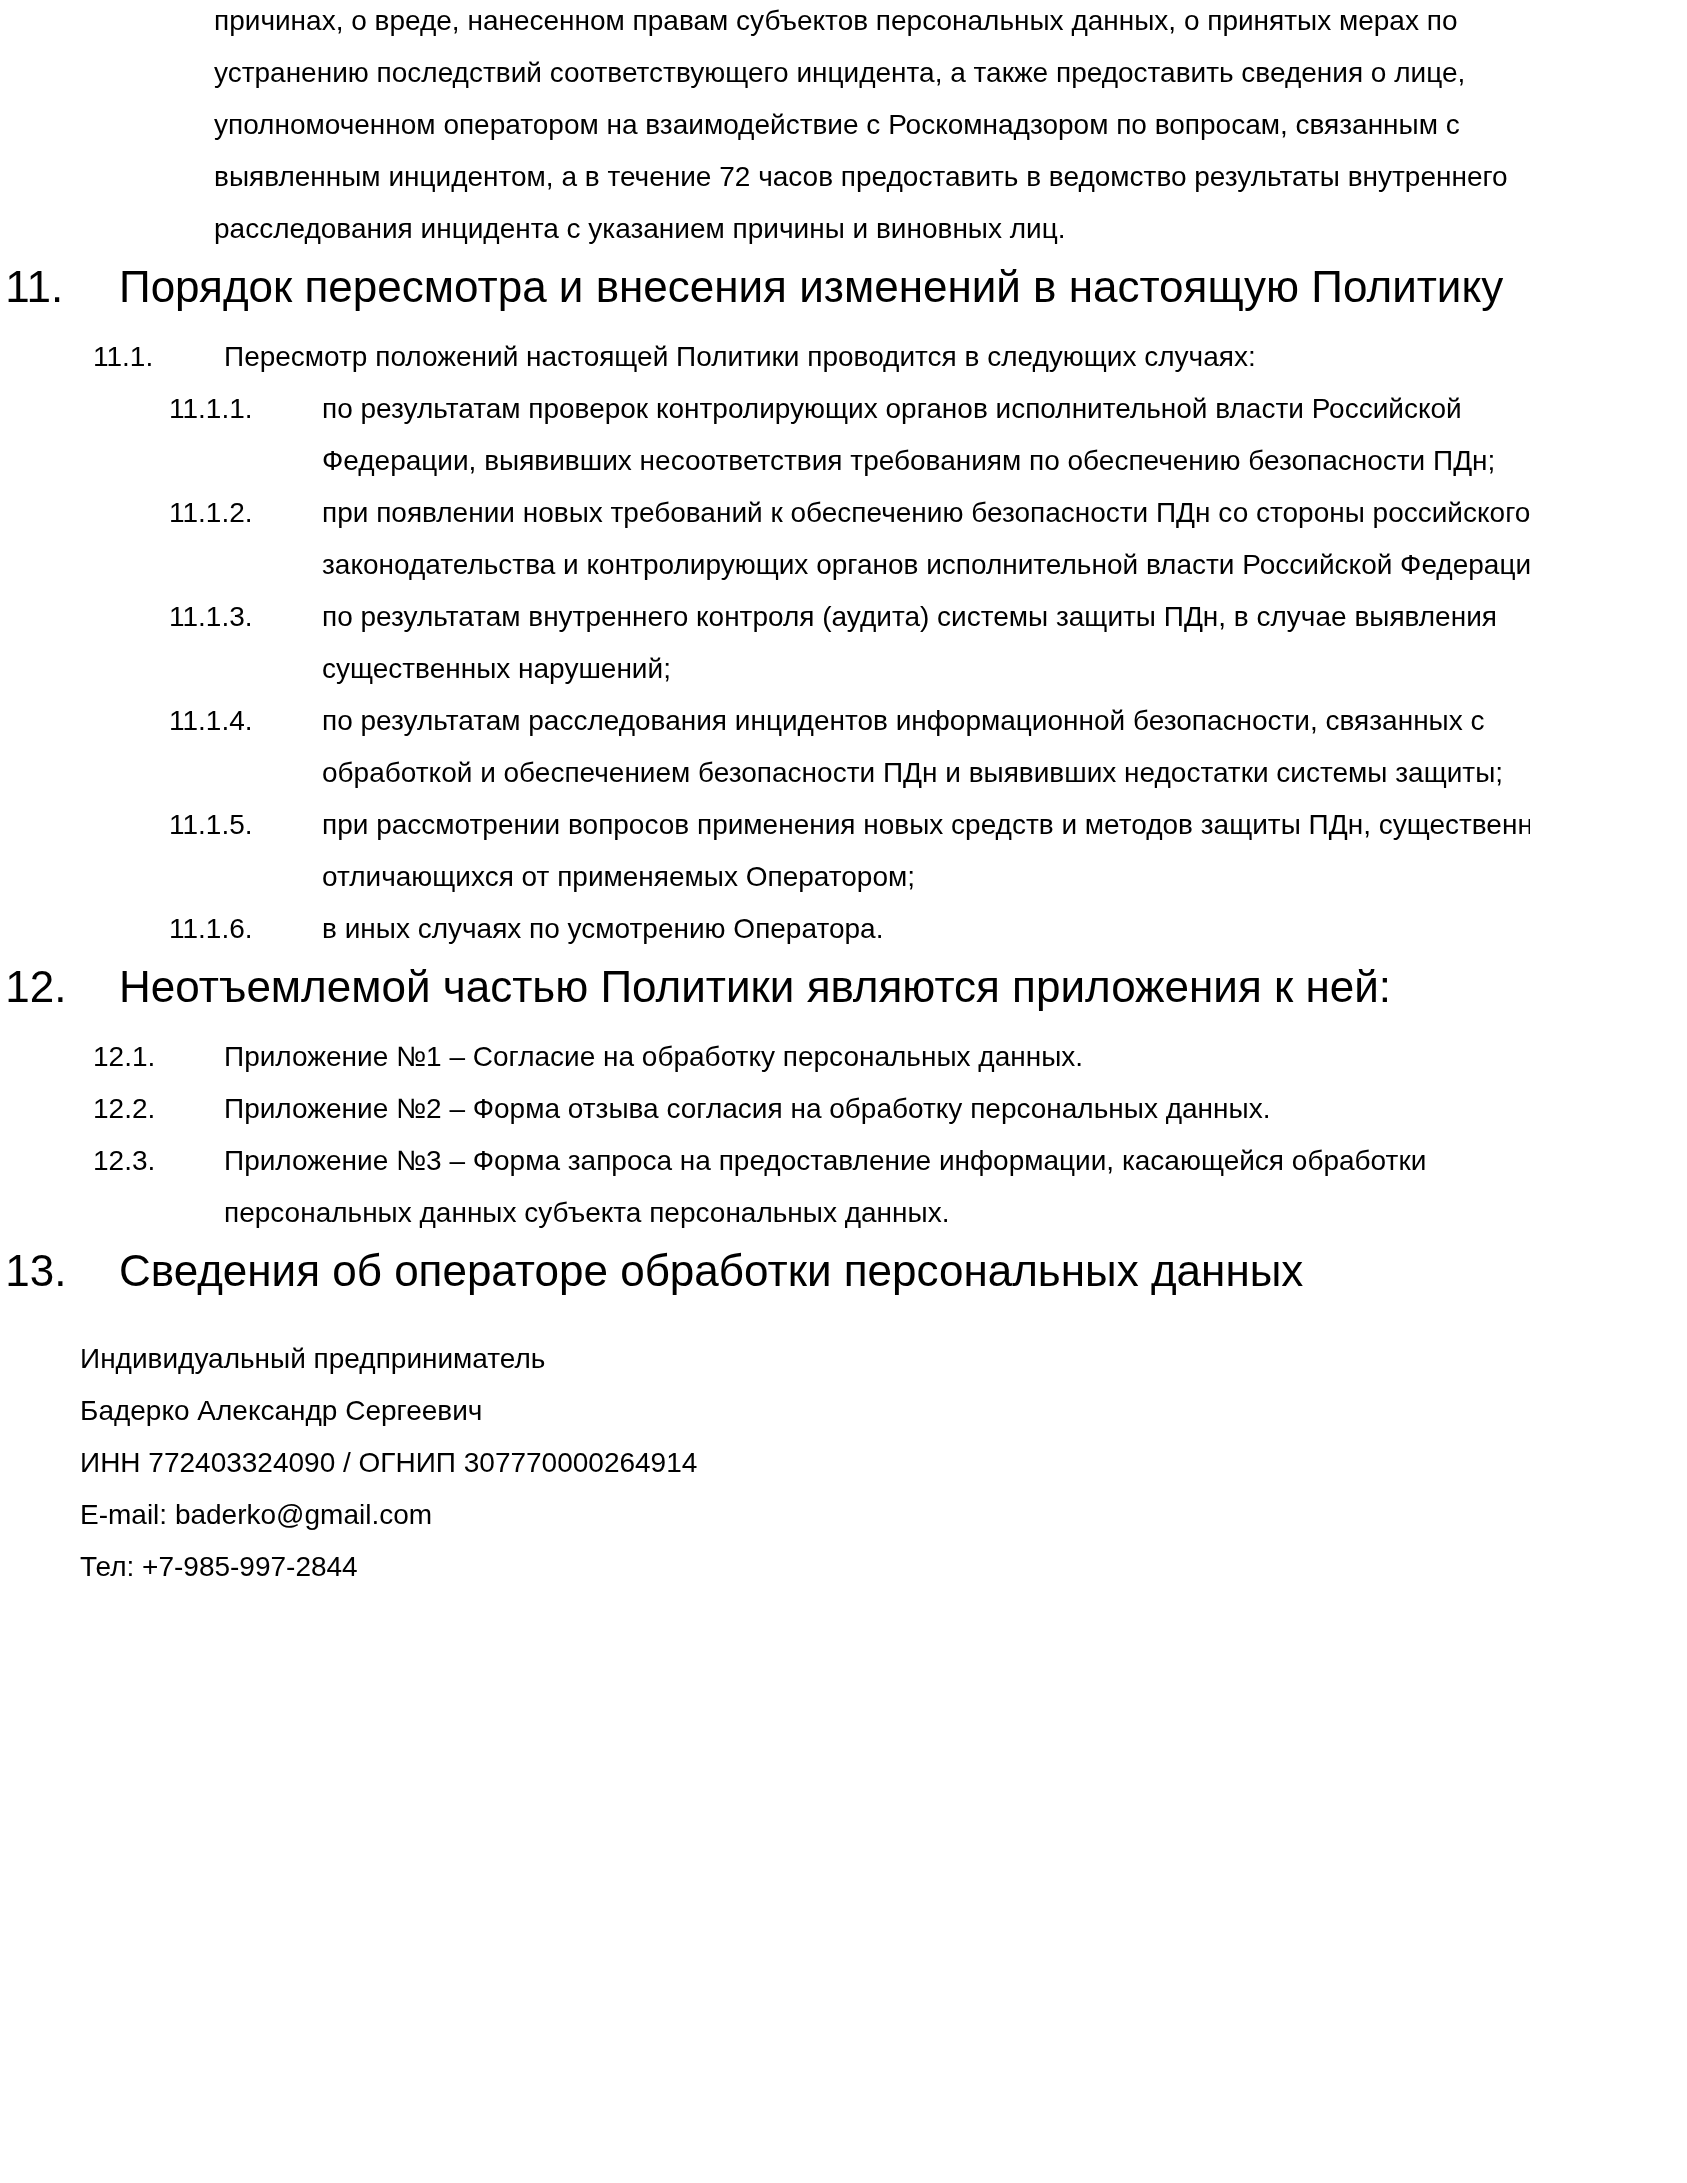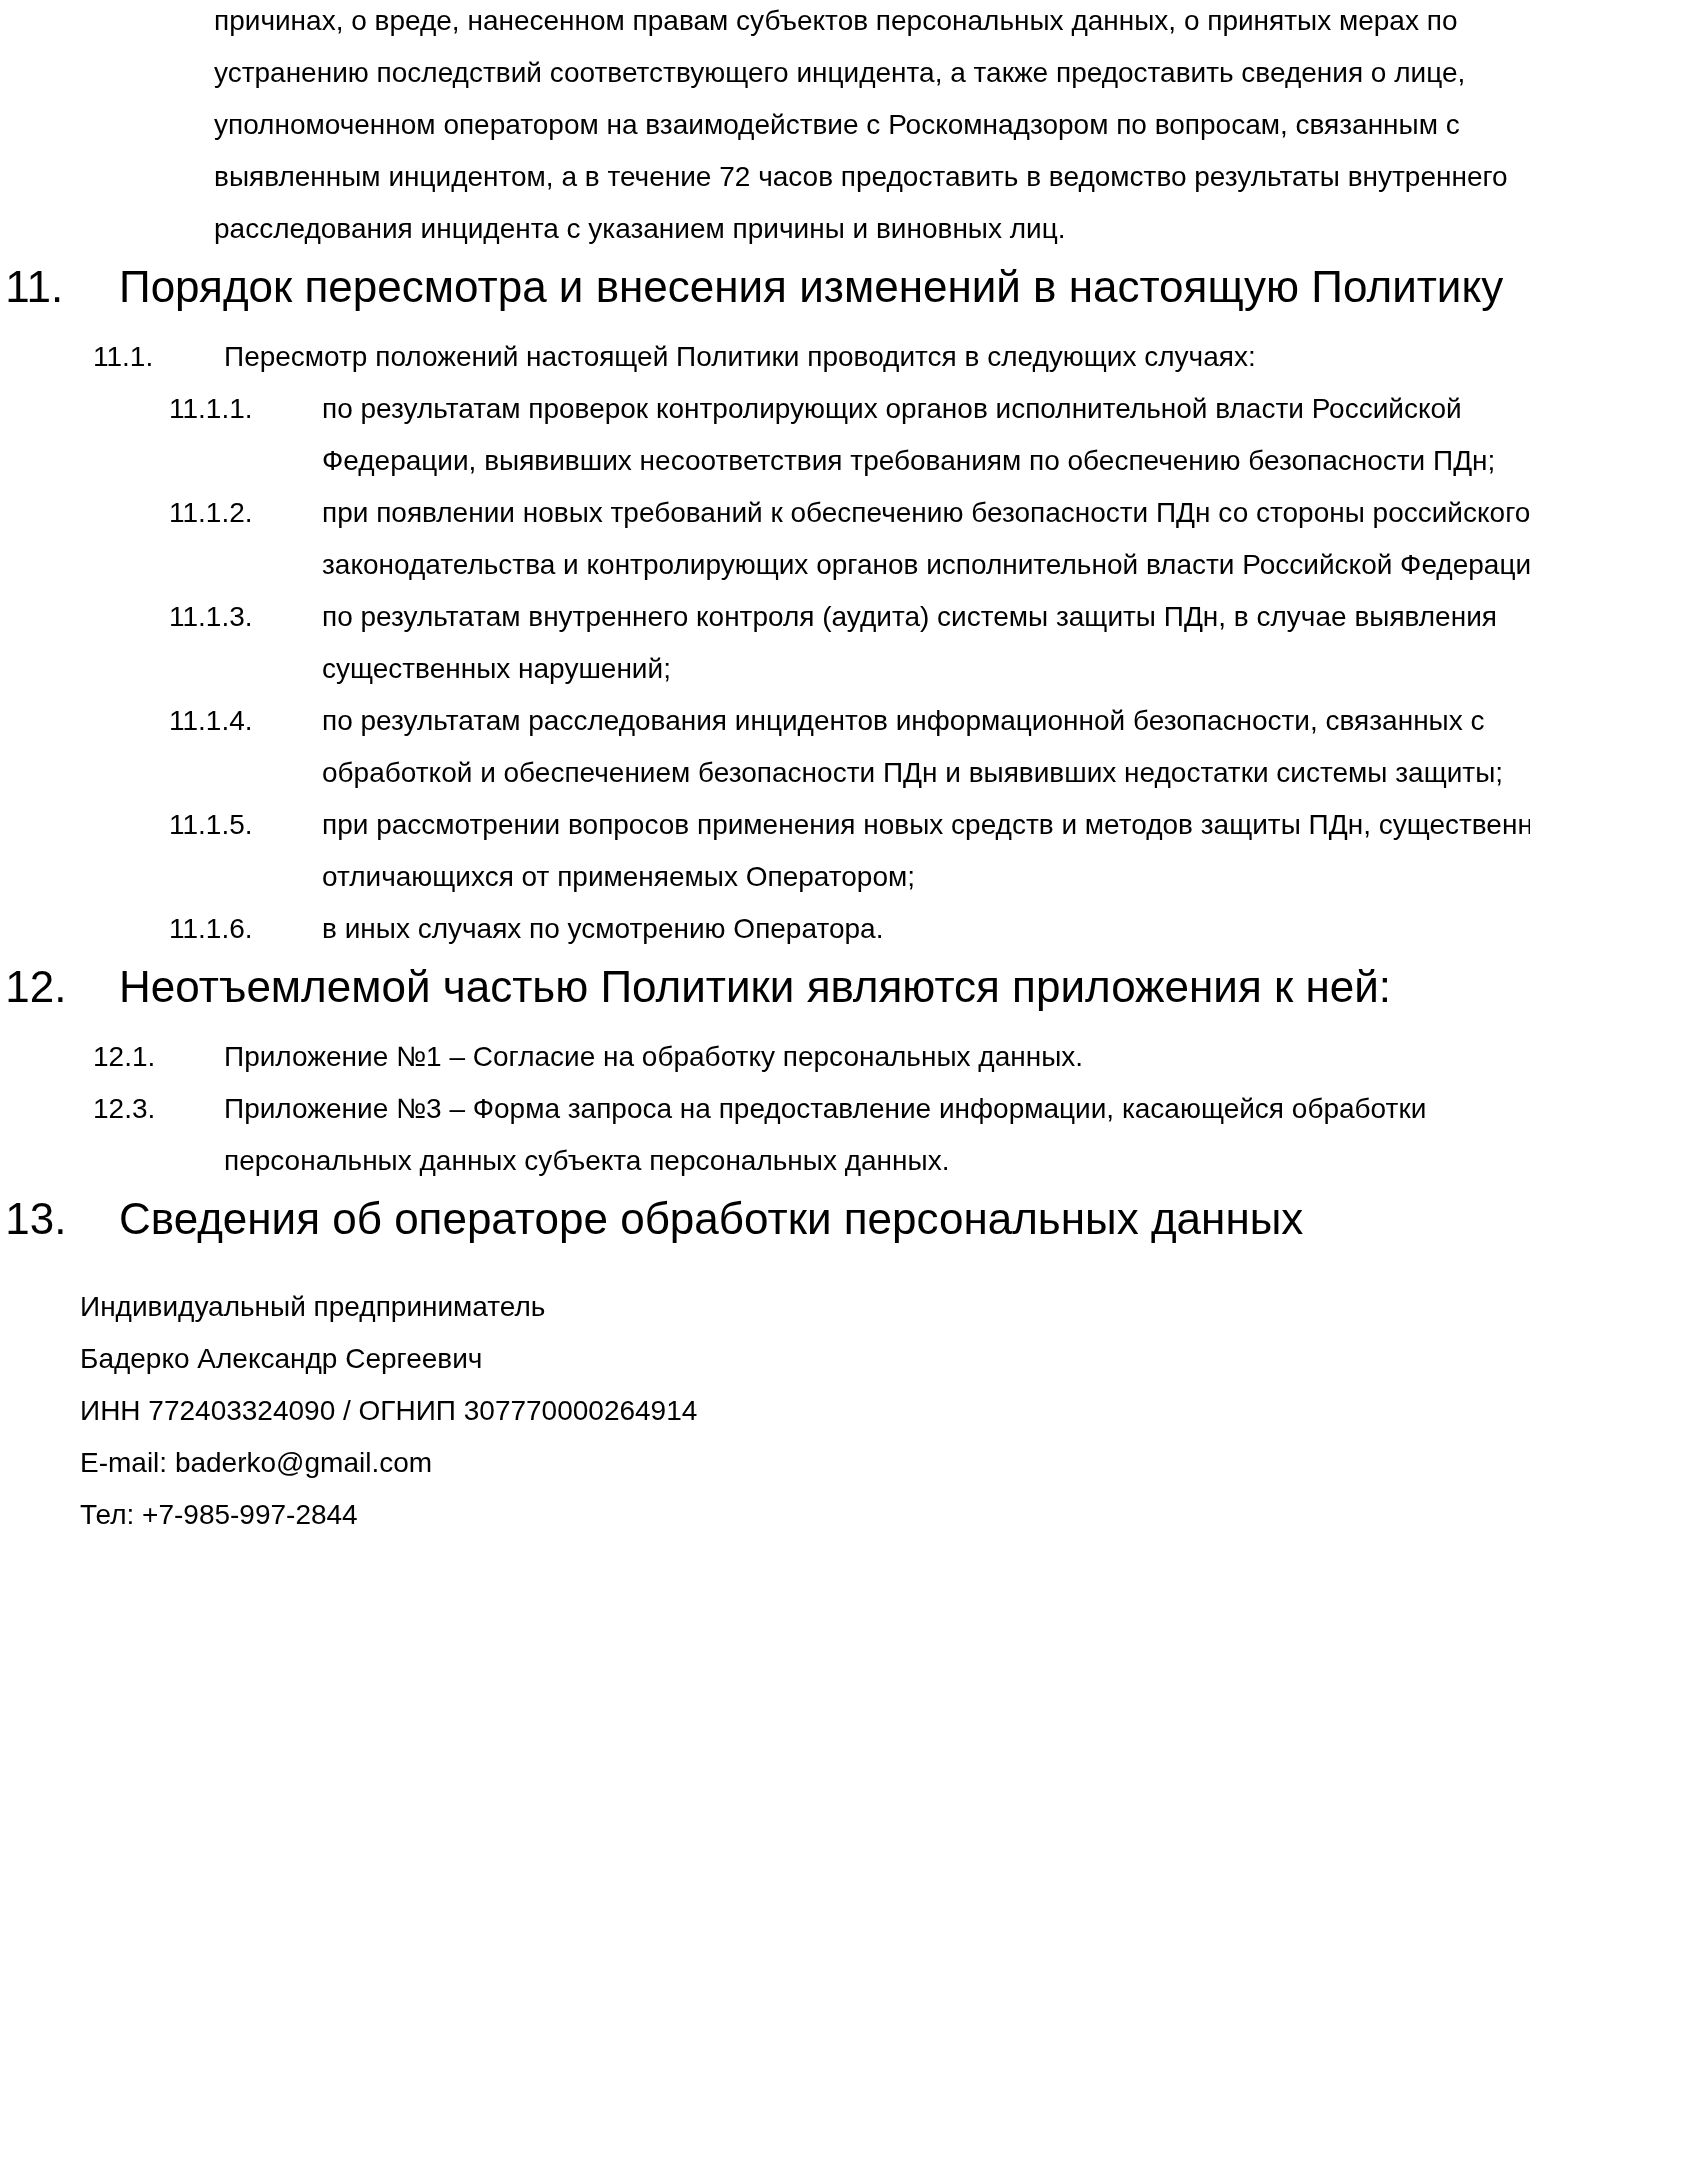--- a/index.html
+++ b/index.html
@@ -118,20 +118,24 @@
     <div class="sec-heading">
       <span class="num1">12.</span>
       <div class="sec-title">Неотъемлемой частью Политики являются приложения к ней:</div>
     </div>
 
     <div class="item lvl2">
       <span class="inum">12.1.</span>
       <div class="item-text">Приложение №1 – Согласие на обработку персональных данных.</div>
     </div>
 
+    <div class="item lvl2">
+      <span class="inum">12.2.</span>
+      <div class="item-text">Приложение №2 – Форма отзыва согласия на обработку персональных данных.</div>
+    </div>
 
     <div class="item lvl2">
       <span class="inum">12.3.</span>
       <div class="item-text">Приложение №3 – Форма запроса на предоставление информации, касающейся обработки
 персональных данных субъекта персональных данных.</div>
     </div>
 
     <div class="sec-heading extra-after">
       <span class="num1">13.</span>
       <div class="sec-title">Сведения об операторе обработки персональных данных</div>

